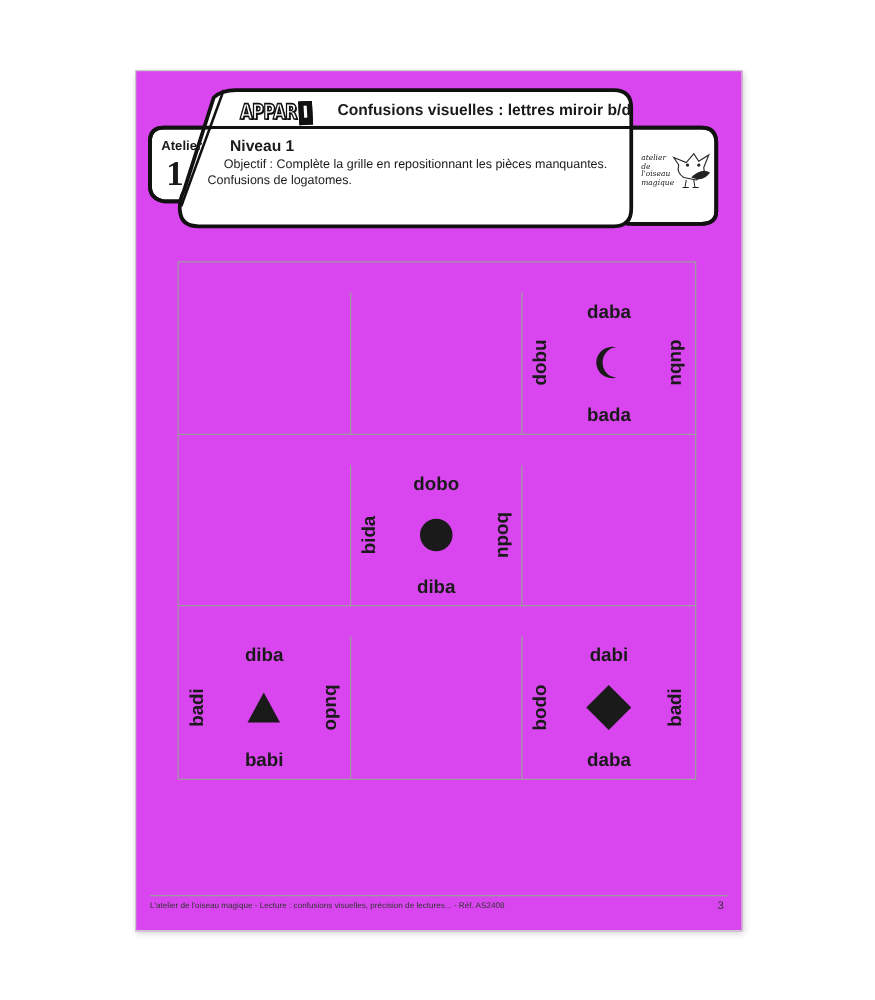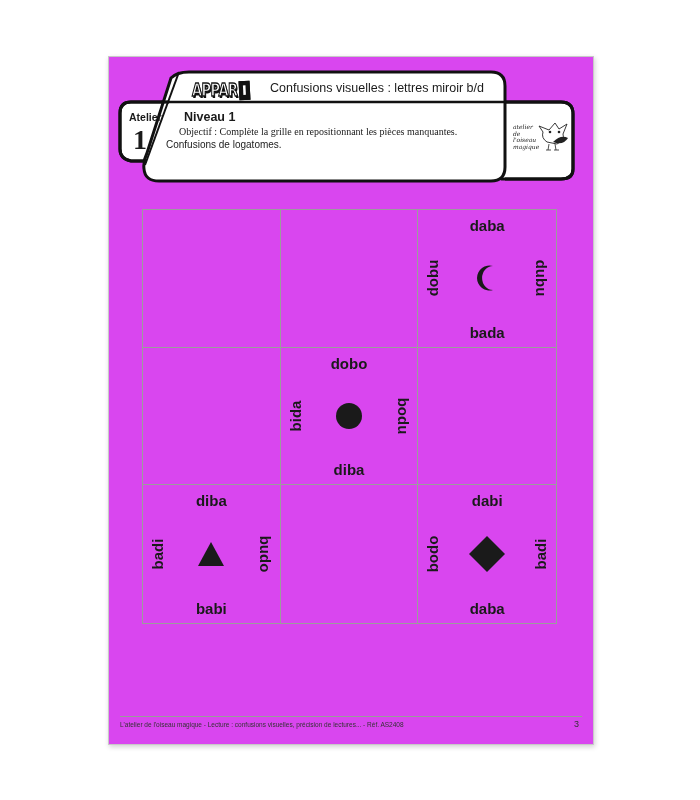--- a/index.html
+++ b/index.html
@@ -51,21 +51,21 @@
     font-size: 13px;
     padding: 0 2px;
     margin-left: 1px;
     height: 17px; line-height: 17px;
     transform: rotate(-3deg);
     border: 1px solid #111;
   }
   .title {
     position: absolute;
     left: 161px; top: 24px;
-    font-size: 12.5px; font-weight: normal;
+    font-size: 12.5px; font-weight: bold;
     white-space: nowrap;
   }
   .atelier-label {
     position: absolute;
     left: 20px; top: 54px;
     font-size: 10.5px; font-weight: bold;
   }
   .atelier-number {
     position: absolute;
     left: 24px; top: 67px;
@@ -76,21 +76,21 @@
     position: absolute;
     left: 75px; top: 53px;
     font-size: 12.5px; font-weight: bold;
   }
   .objective {
     position: absolute;
     left: 57px; top: 69px;
     font-size: 10px;
     line-height: 12.5px;
   }
-  .objective .l1 { display: block; padding-left: 13px; font-family: Liberation Serif, serif; }
+  .objective .l1 { display: block; padding-left: 13px; }
   .objective .l2 { display: block; padding-left: 6px; }
   .objective .l3 { display: block; padding-left: 0; }
   .brand-mark {
     position: absolute;
     left: 404px; top: 63px;
     width: 60px; height: 34px;
   }
   .brand-text {
     position: absolute; left: 0; top: 4px;
     font-family: "DejaVu Serif", serif;
@@ -110,20 +110,21 @@
     grid-template-columns: repeat(3, 1fr);
     grid-template-rows: repeat(3, 1fr);
     border: 1px solid #9c9c9c;
     box-sizing: border-box;
   }
   .cell {
     position: relative;
     border-right: 1px solid #9c9c9c;
     border-bottom: 1px solid #9c9c9c;
     box-sizing: border-box;
+    margin-top: 24px;
   }
   .cell:nth-child(3n) { border-right: none; }
   .cell:nth-child(n+7) { border-bottom: none; }
   .w {
     position: absolute;
     font-size: 15px; font-weight: bold;
     white-space: nowrap;
     line-height: 16px;
   }
   .w.top { left: 50%; top: 8px; transform: translateX(-50%); }

